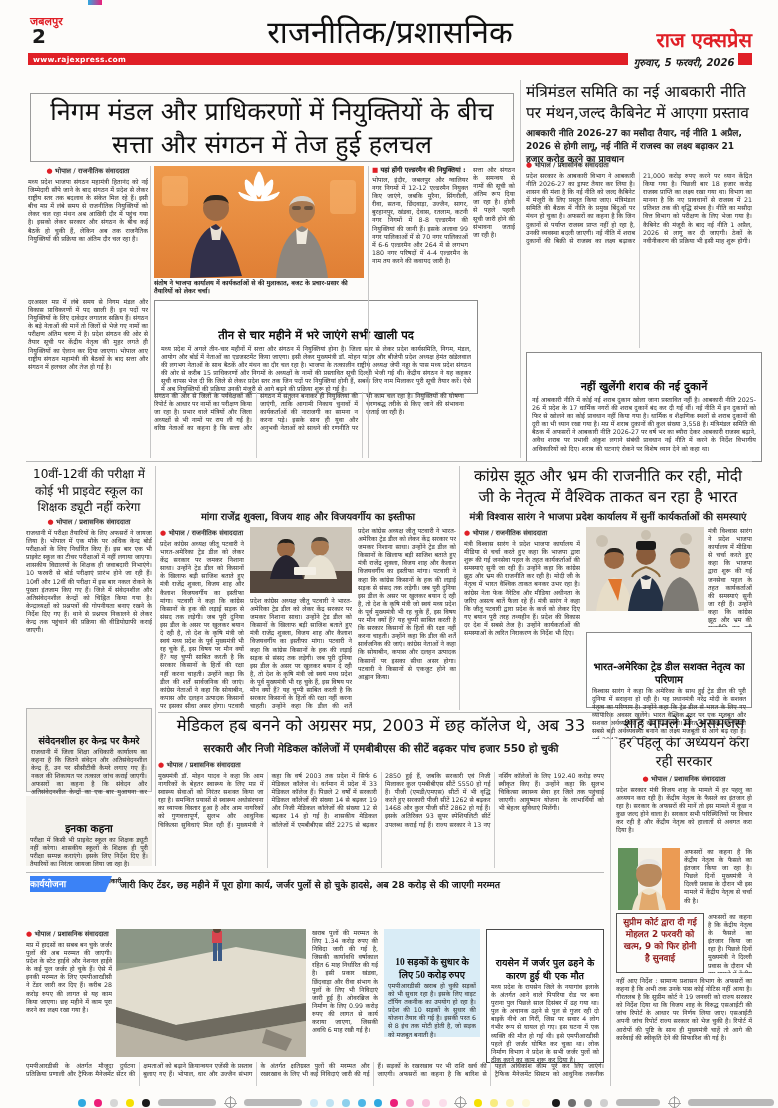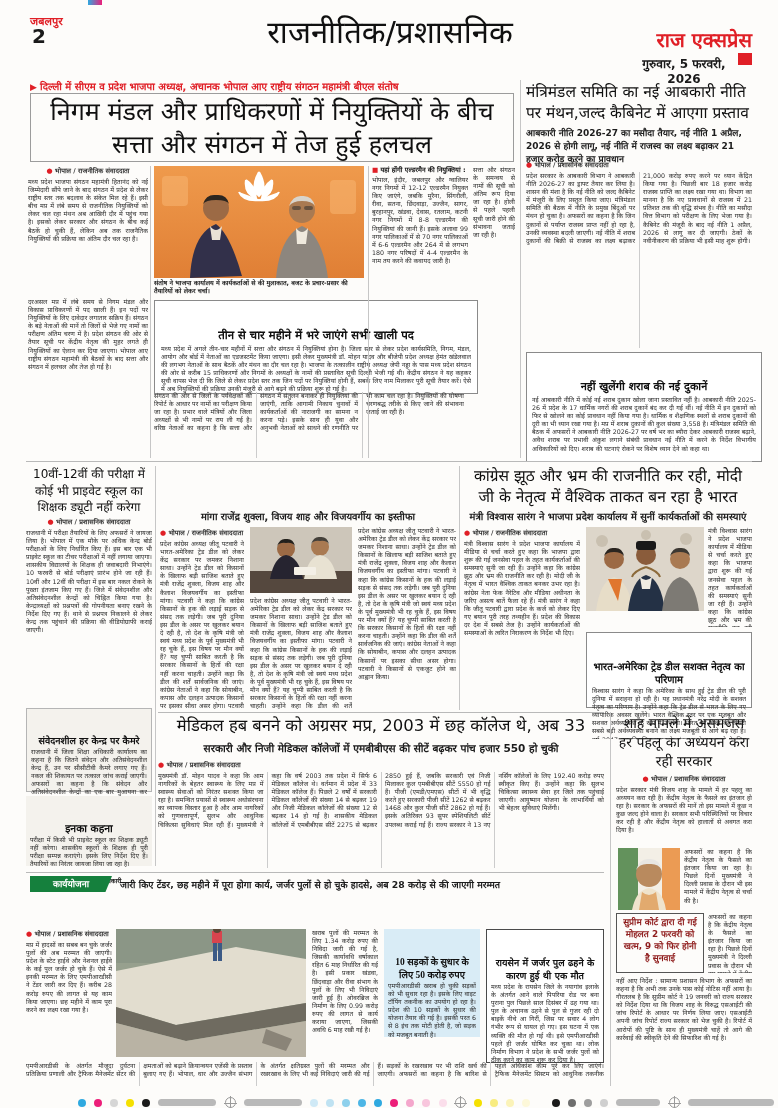--- a/index.html
+++ b/index.html
@@ -33,26 +33,26 @@
 <body>
 
 <div id="page">
 
   <div class="abs" style="left:88px;top:0;width:14px;height:5px;background:linear-gradient(90deg,#2fa9e0,#ec1e79);"></div>
 
   <div class="abs red" style="left:30px;top:13px;font-size:11px;font-weight:700;">जबलपुर</div>
   <div class="abs" style="left:32px;top:24px;font-size:20px;font-weight:700;color:#1a1a1a;">2</div>
   <div class="abs headline" style="left:120px;top:12px;width:540px;text-align:center;font-size:31px;line-height:40px;">राजनीतिक/प्रशासनिक</div>
   <div class="abs red" style="left:610px;top:26px;width:142px;text-align:right;font-size:20px;font-weight:700;">राज एक्सप्रेस</div>
-  <div class="abs" style="left:632px;top:55px;width:104px;text-align:center;font-size:12px;font-weight:700;color:#1a1a1a;">गुरुवार, 5 फरवरी, 2026</div>
+  <div class="abs" style="left:28px;top:53px;width:600px;height:12px;background:#e01f26;">
+    <span style="position:absolute;left:5px;top:1.5px;color:#fff;font-size:7.5px;font-weight:700;letter-spacing:.3px;">www.rajexpress.com</span>
+  </div>
+  <div class="abs" style="left:632px;top:55px;width:104px;text-align:center;font-size:10px;font-weight:700;color:#1a1a1a;font-style:italic;">गुरुवार, 5 फरवरी, 2026</div>
   <div class="abs" style="left:738px;top:53px;width:14px;height:12px;background:#e01f26;"></div>
 
-  <div class="abs red" style="left:30px;top:79px;font-size:10px;font-weight:700;">
-    <span style="font-size:9px;">▶ </span><span>दिल्ली में सीएम व प्रदेश भाजपा अध्यक्ष, अचानक भोपाल आए राष्ट्रीय संगठन महामंत्री बीएल संतोष</span>
-  </div>
   <div class="abs headline" style="left:30px;top:93px;width:482px;height:66px;border:1px solid #9c9c9c;text-align:center;font-size:25px;line-height:33px;padding-top:1px;">निगम मंडल और प्राधिकरणों में नियुक्तियों के बीच सत्ता और संगठन में तेज हुई हलचल</div>
 
   <div class="abs byline" style="left:28px;top:166px;width:120px;text-align:center;">
     <span class="dot">●</span> <span>भोपाल / राजनीतिक संवाददाता</span>
   </div>
   <div class="abs body-txt" style="left:28px;top:178px;width:120px;height:116px;">मध्य प्रदेश भाजपा संगठन महामंत्री हितानंद को नई जिम्मेदारी सौंपे जाने के बाद संगठन में प्रदेश से लेकर राष्ट्रीय स्तर तक बदलाव के संकेत मिल रहे हैं। इसी बीच मप्र में लंबे समय से राजनीतिक नियुक्तियों को लेकर चल रहा मंथन अब आखिरी दौर में पहुंच गया है। इसको लेकर सरकार और संगठन के बीच कई बैठकें हो चुकी हैं, लेकिन अब तक राजनैतिक नियुक्तियों की प्रक्रिया का अंतिम दौर चल रहा है।</div>
   <div class="abs body-txt" style="left:28px;top:298px;width:120px;height:160px;">दरअसल मप्र में लंबे समय से निगम मंडल और विकास प्राधिकरणों में पद खाली हैं। इन पदों पर नियुक्तियों के लिए दावेदार लगातार सक्रिय हैं। संगठन के बड़े नेताओं की मानें तो जिलों से भेजे गए नामों का परीक्षण अंतिम चरण में है। प्रदेश संगठन की ओर से तैयार सूची पर केंद्रीय नेतृत्व की मुहर लगते ही नियुक्तियों का ऐलान कर दिया जाएगा। भोपाल आए राष्ट्रीय संगठन महामंत्री की बैठकों के बाद सत्ता और संगठन में हलचल और तेज हो गई है।</div>
 
   <div class="abs" style="left:154px;top:166px;width:210px;height:112px;">
     <svg width="210" height="112" viewBox="0 0 210 112">
@@ -217,21 +217,21 @@
       <path d="M24 44 q7 6 14 0 l3 18 l-20 0 z" fill="#d8832f" opacity=".6"></path>
     </svg>
   </div>
   <div class="abs body-txt" style="left:684px;top:848px;width:68px;height:62px;">अफसरों का कहना है कि केंद्रीय नेतृत्व के फैसले का इंतजार किया जा रहा है। पिछले दिनों मुख्यमंत्री ने दिल्ली प्रवास के दौरान भी इस मामले में केंद्रीय नेतृत्व से चर्चा की है।</div>
   <div class="abs" style="left:616px;top:913px;width:88px;height:60px;border:1px solid #555;padding:2px 3px;box-sizing:border-box;text-align:center;font-size:8.8px;line-height:12px;font-weight:700;color:#8f1d1d;">सुप्रीम कोर्ट द्वारा दी गई मोहलत 2 फरवरी को खत्म, 9 को फिर होनी है सुनवाई</div>
   <div class="abs body-txt" style="left:708px;top:913px;width:44px;height:60px;">अफसरों का कहना है कि केंद्रीय नेतृत्व के फैसले का इंतजार किया जा रहा है। पिछले दिनों मुख्यमंत्री ने दिल्ली प्रवास के दौरान भी इस मामले में केंद्रीय नेतृत्व से चर्चा की है।</div>
   <div class="abs body-txt" style="left:616px;top:977px;width:136px;height:106px;">नहीं आए निर्देश : सामान्य प्रशासन विभाग के अफसरों का कहना है कि अभी तक उनके पास कोई नोटिस नहीं आया है। गौरतलब है कि सुप्रीम कोर्ट ने 19 जनवरी को राज्य सरकार को निर्देश दिया था कि विजय शाह के विरुद्ध एसआईटी की जांच रिपोर्ट के आधार पर निर्णय लिया जाए। एसआईटी अपनी जांच रिपोर्ट राज्य सरकार को भेज चुकी है। रिपोर्ट में आरोपों की पुष्टि के साथ ही मुख्यमंत्री चाहें तो आगे की कार्रवाई की स्वीकृति देने की सिफारिश की गई है।</div>
 
   <div class="abs hrule" style="left:26px;top:872px;width:578px;"></div>
 
-  <div class="abs" style="left:30px;top:876px;width:82px;height:16px;background:#15803d;clip-path:polygon(0 0,100% 0,92% 100%,0 100%);color:#fff;font-size:9px;font-weight:700;text-align:center;line-height:16px;">कार्ययोजना</div>
+  <div class="abs" style="left:30px;top:876px;width:82px;height:16px;background:#3b82f6;clip-path:polygon(0 0,100% 0,92% 100%,0 100%);color:#fff;font-size:9px;font-weight:700;text-align:left;line-height:16px;">कार्ययोजना</div>
   <div class="abs" style="left:120px;top:877px;width:484px;font-size:9.3px;font-weight:700;color:#1c1c1c;line-height:15px;">जारी किए टेंडर, छह महीने में पूरा होगा कार्य, जर्जर पुलों से हो चुके हादसे, अब 28 करोड़ से की जाएगी मरम्मत</div>
   <div class="abs byline" style="left:26px;top:929px;width:88px;">
     <span class="dot">●</span> <span>भोपाल / प्रशासनिक संवाददाता</span>
   </div>
   <div class="abs body-txt" style="left:26px;top:941px;width:86px;height:116px;">मप्र में हादसों का सबब बन चुके जर्जर पुलों की अब मरम्मत की जाएगी। प्रदेश के स्टेट हाईवे और नेशनल हाईवे के कई पुल जर्जर हो चुके हैं। ऐसे में इनकी मरम्मत के लिए एमपीआरडीसी ने टेंडर जारी कर दिए हैं। करीब 28 करोड़ रुपए की लागत से यह काम किया जाएगा। छह महीने में काम पूरा करने का लक्ष्य रखा गया है।</div>
 
   <div class="abs" style="left:116px;top:929px;width:190px;height:128px;">
     <svg width="190" height="128" viewBox="0 0 190 128">
       <rect width="190" height="128" fill="#97a08e"></rect>
       <rect x="0" y="0" width="190" height="34" fill="#8b9686"></rect>

